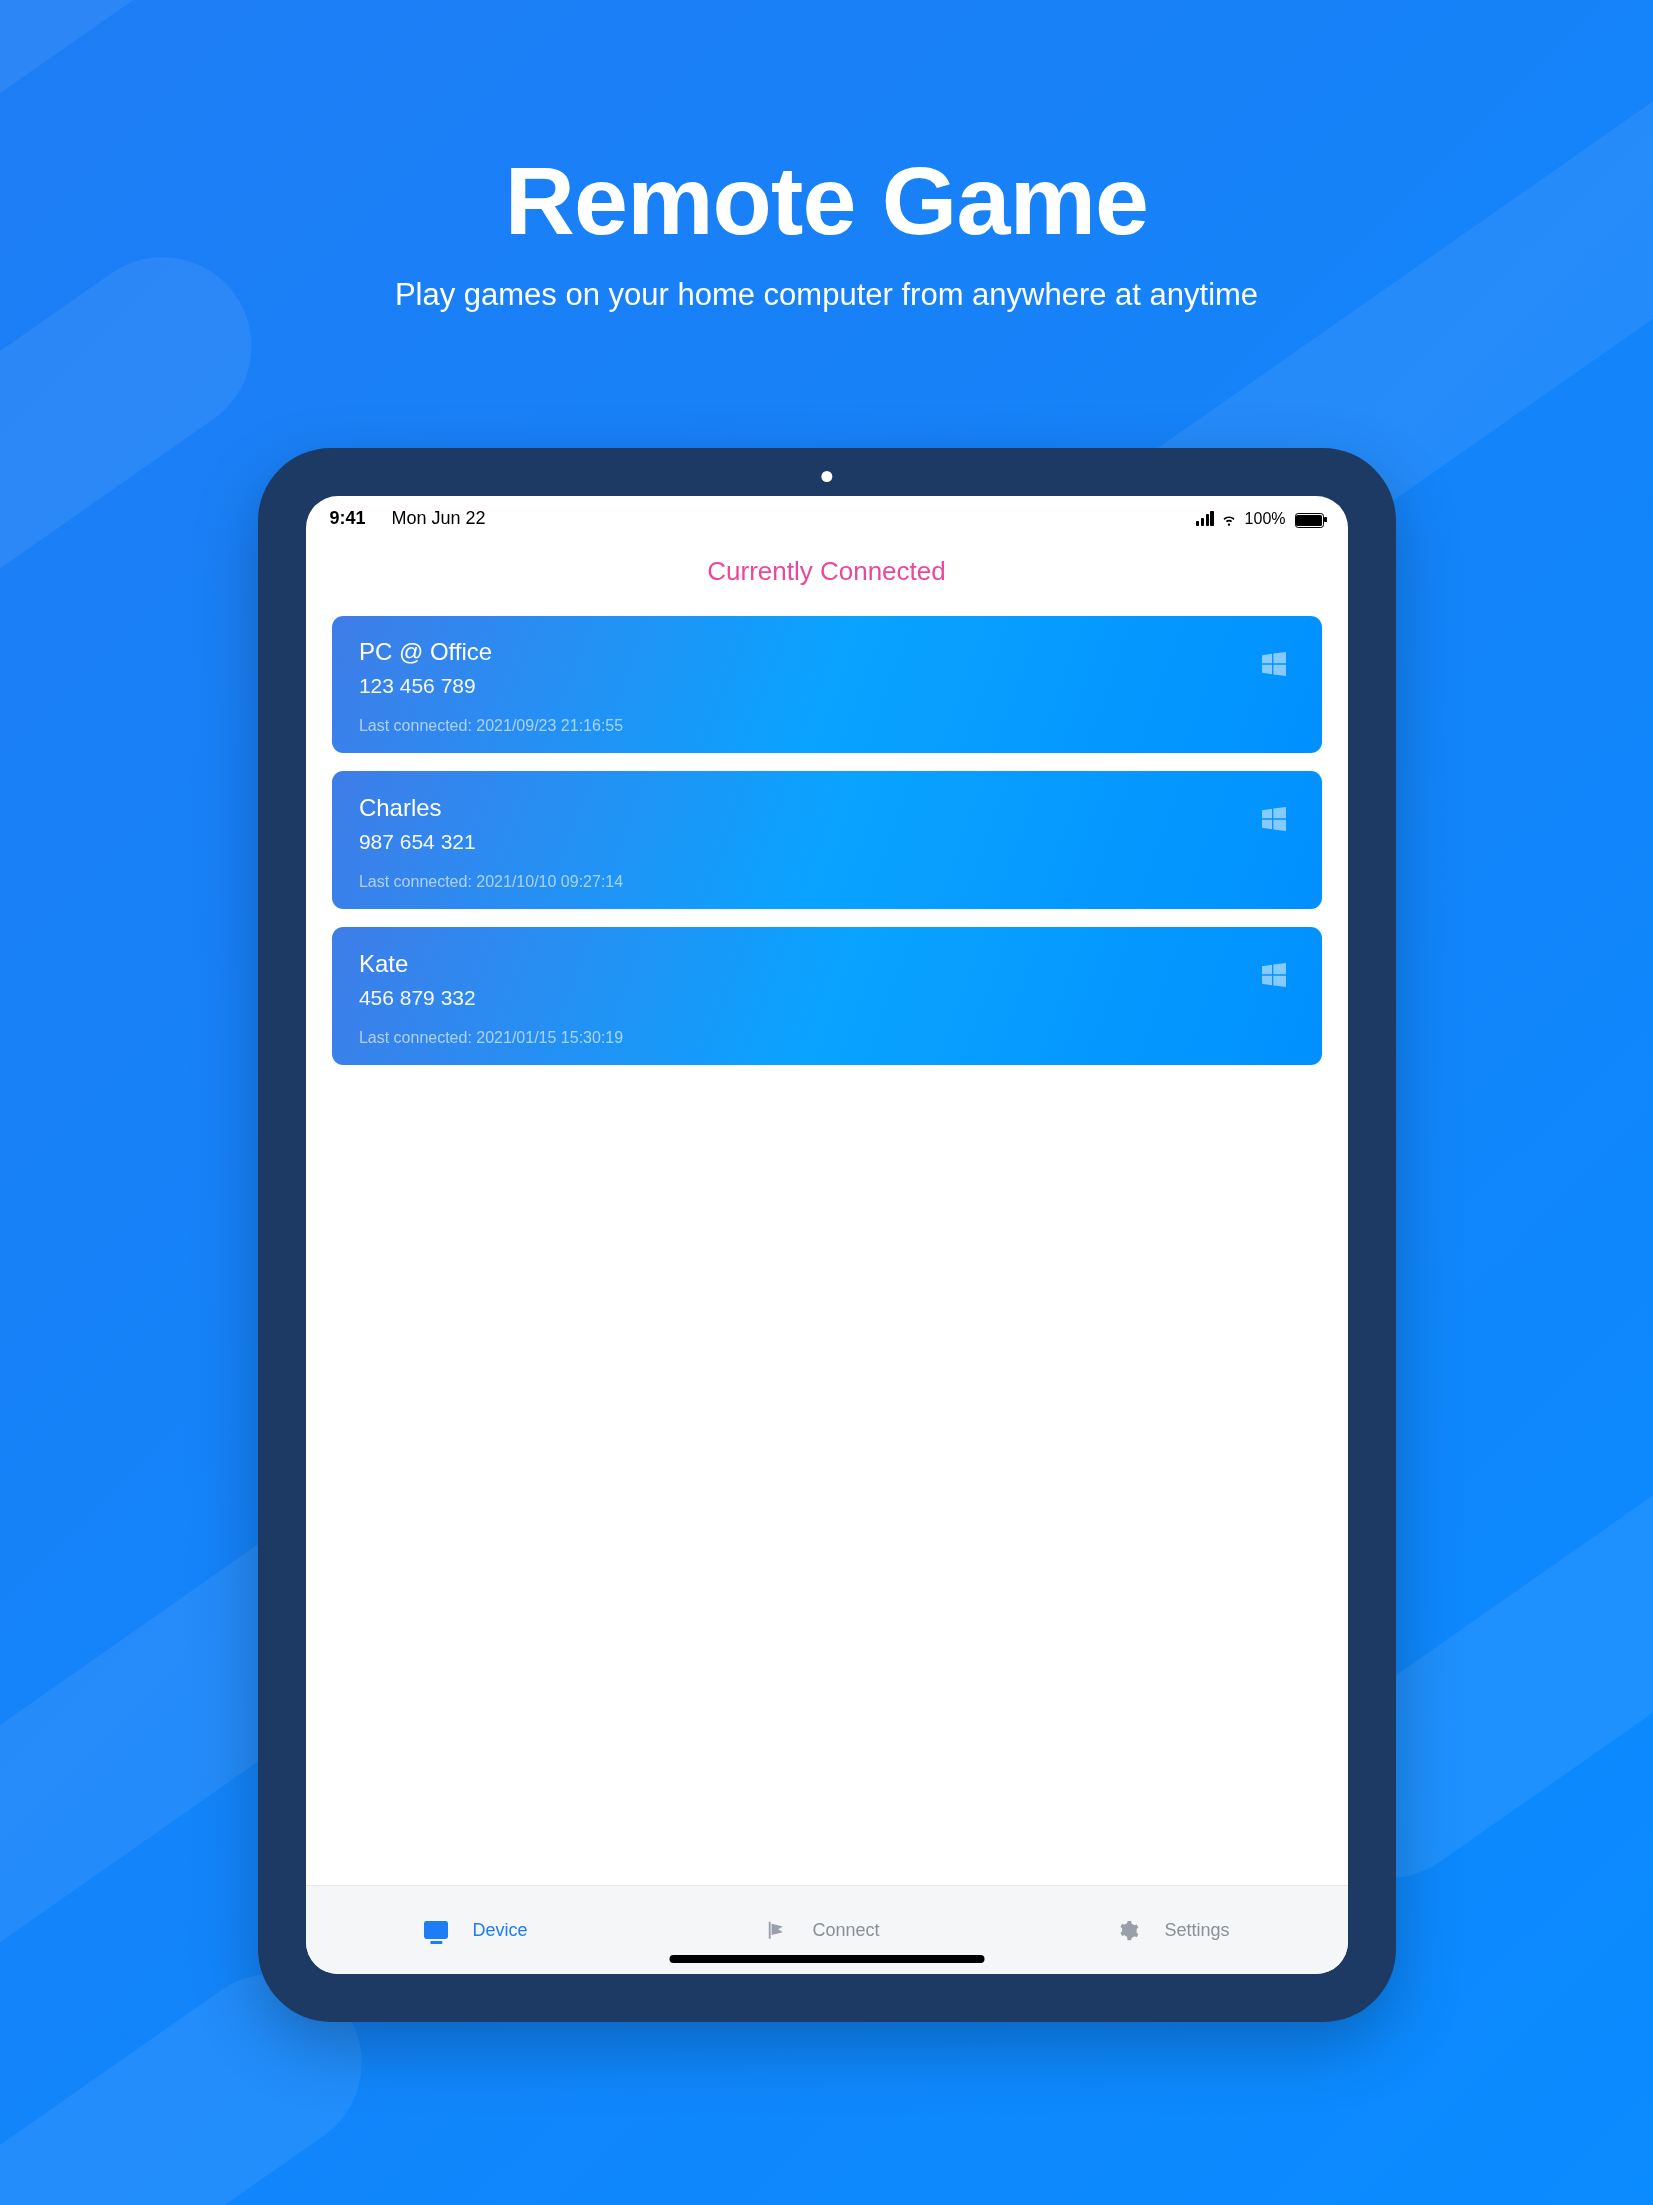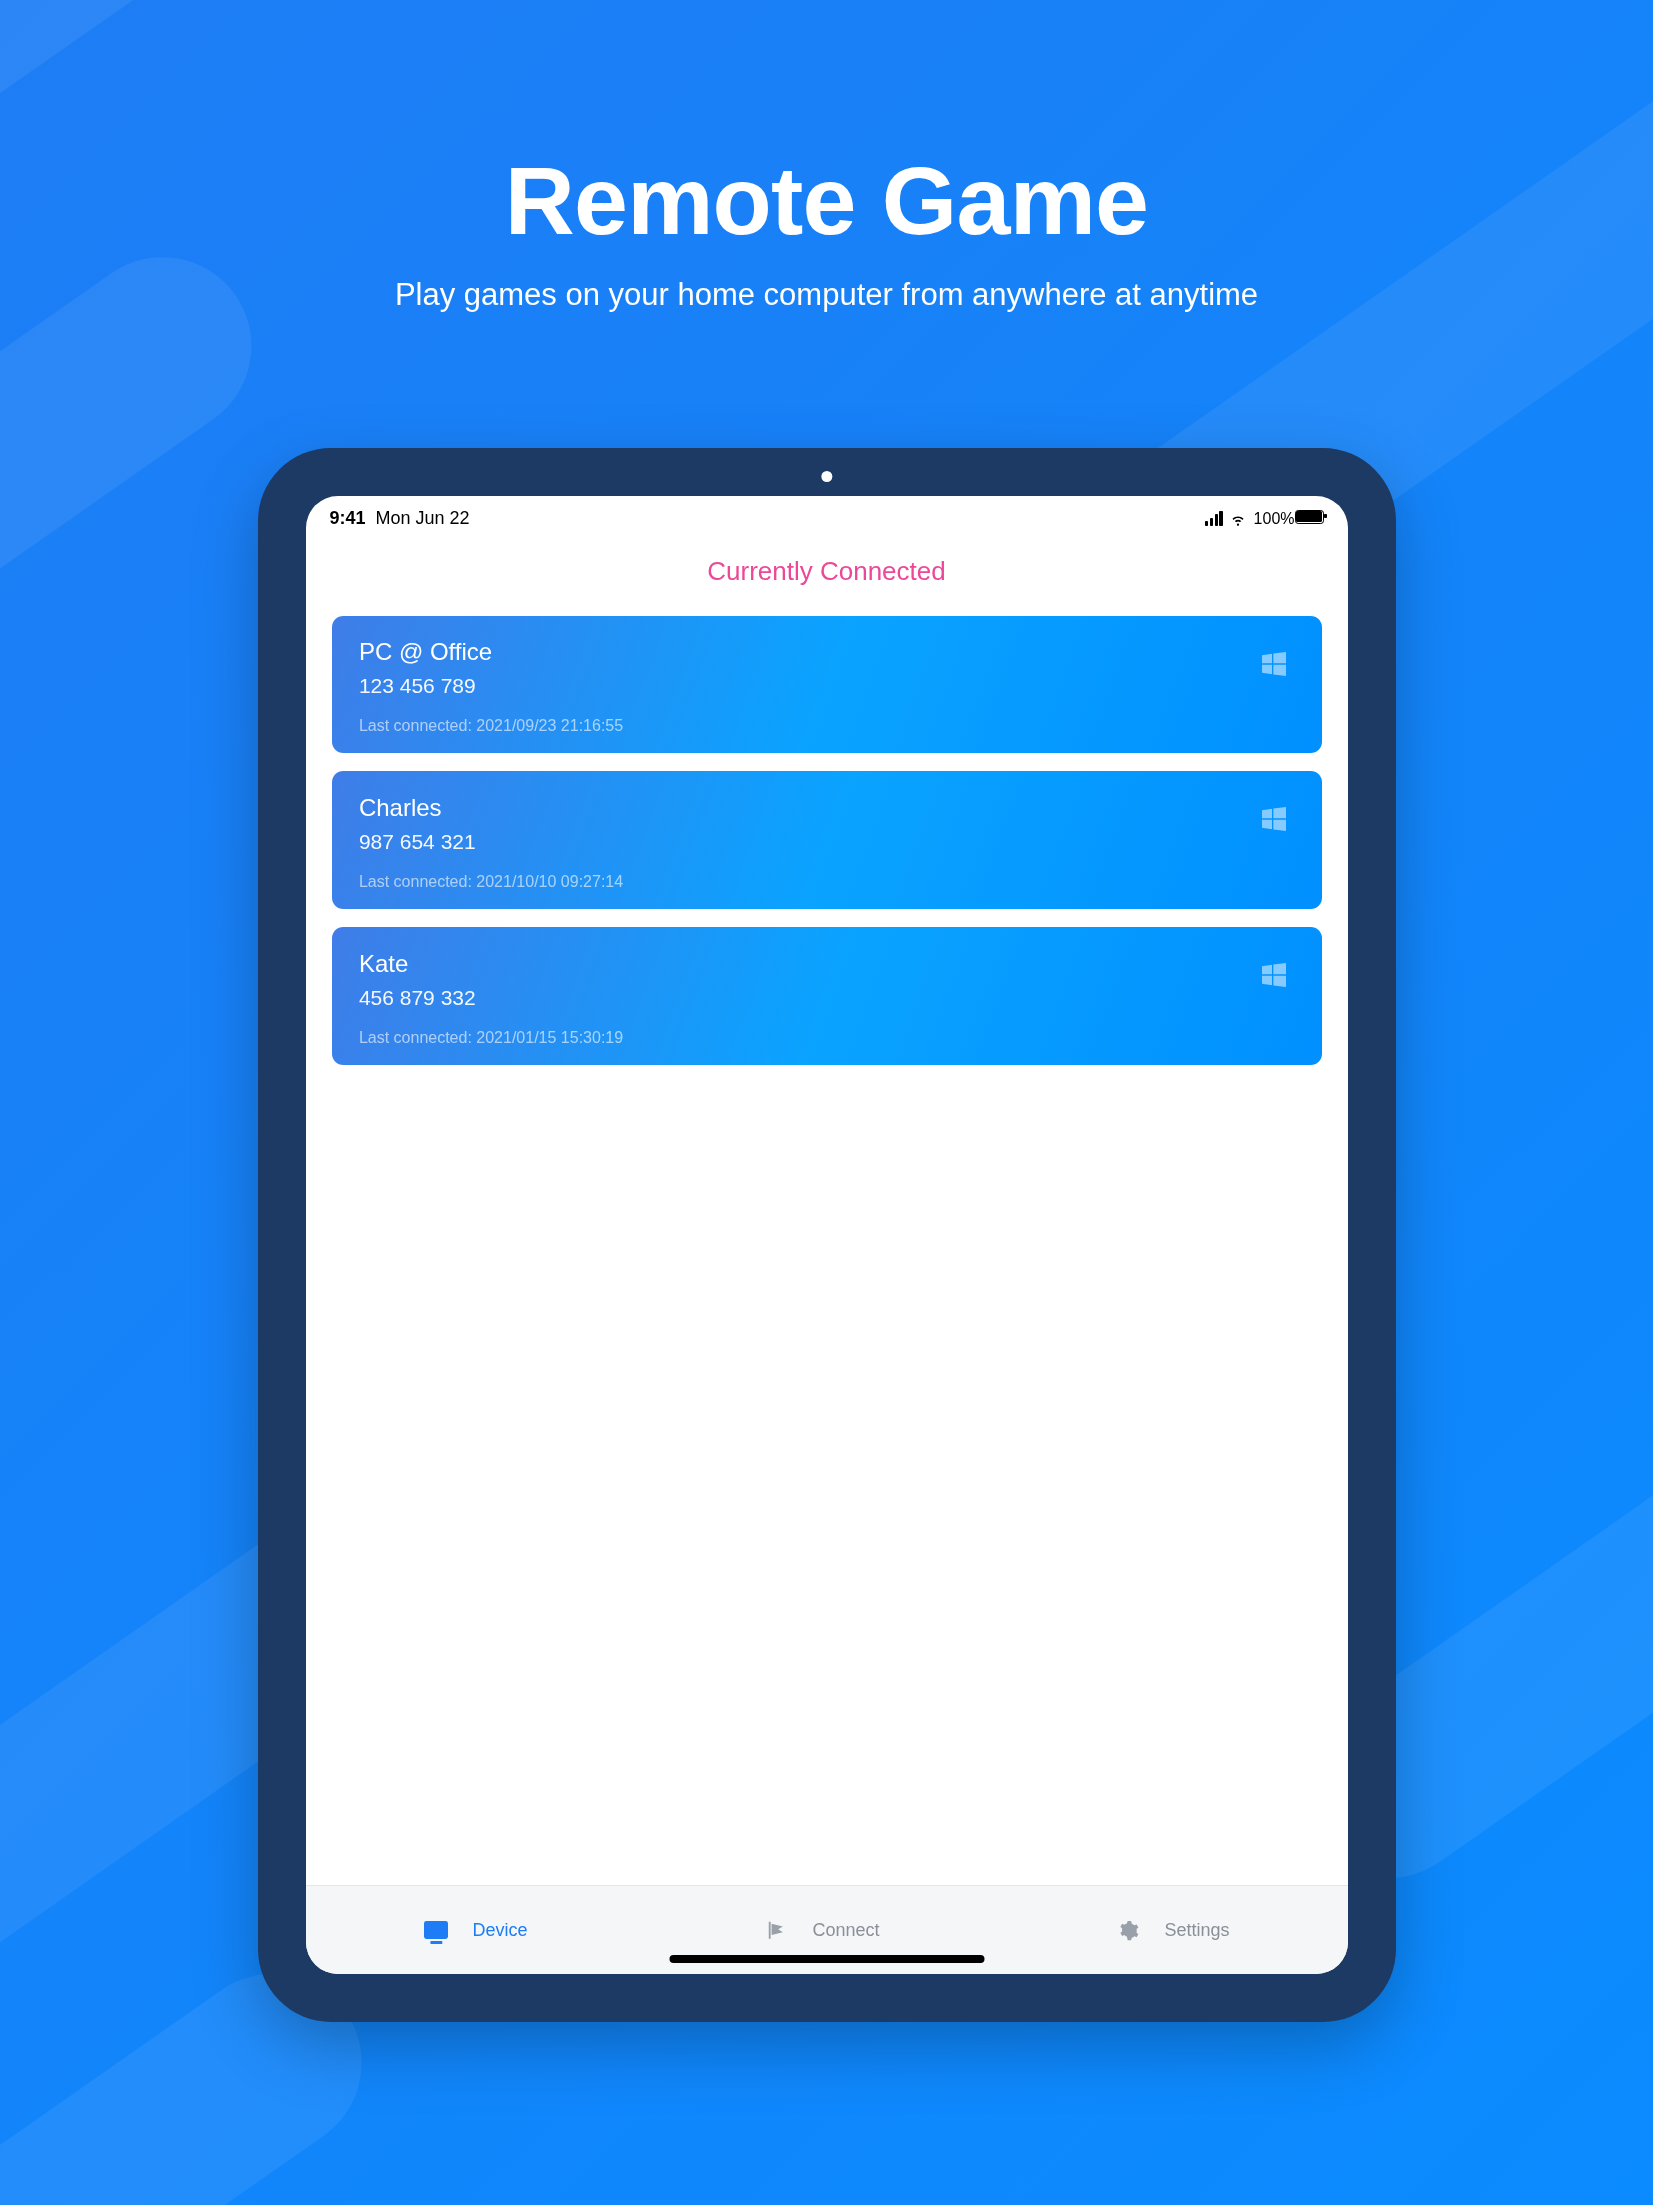--- a/index.html
+++ b/index.html
@@ -80,31 +80,31 @@
 
   .status-bar {
     display: flex;
     justify-content: space-between;
     align-items: center;
     padding: 9.7px 24px;
     font-size: 18px;
     color: #000;
     height: 45px;
   }
-  .status-left { display: flex; gap: 10px; align-items: center; }
+  .status-left { display: flex; gap: 26px; align-items: center; }
   .status-time { font-weight: 600; }
   .status-date { font-weight: 400; }
   .status-right { display: flex; gap: 6.5px; align-items: center; }
   .signal-bars { display: flex; gap: 1.6px; align-items: flex-end; }
   .signal-bars span { width: 3.2px; background: #000; border-radius: 0.8px; }
   .b1 { height: 4.8px; } .b2 { height: 8px; } .b3 { height: 11.3px; } .b4 { height: 14.5px; }
   .wifi-ico {
     width: 18px; height: 18px;
   }
-  .battery-wrap { display: flex; align-items: flex-start; gap: 0; }
+  .battery-wrap { display: flex; align-items: flex-end; gap: 9px; }
   .battery-text { font-size: 16px; }
   .battery-shell {
     width: 29px; height: 14.5px; border: 1.6px solid #000; border-radius: 3.2px;
     position: relative;
   }
   .battery-shell::after {
     content: ''; position: absolute; right: -4px; top: 3.2px; width: 2.4px; height: 4.8px;
     background: #000; border-radius: 0.8px;
   }
   .battery-fill { position: absolute; left: 0.8px; top: 0.8px; bottom: 0.8px; right: 0.8px; background: #000; border-radius: 1.6px; }

